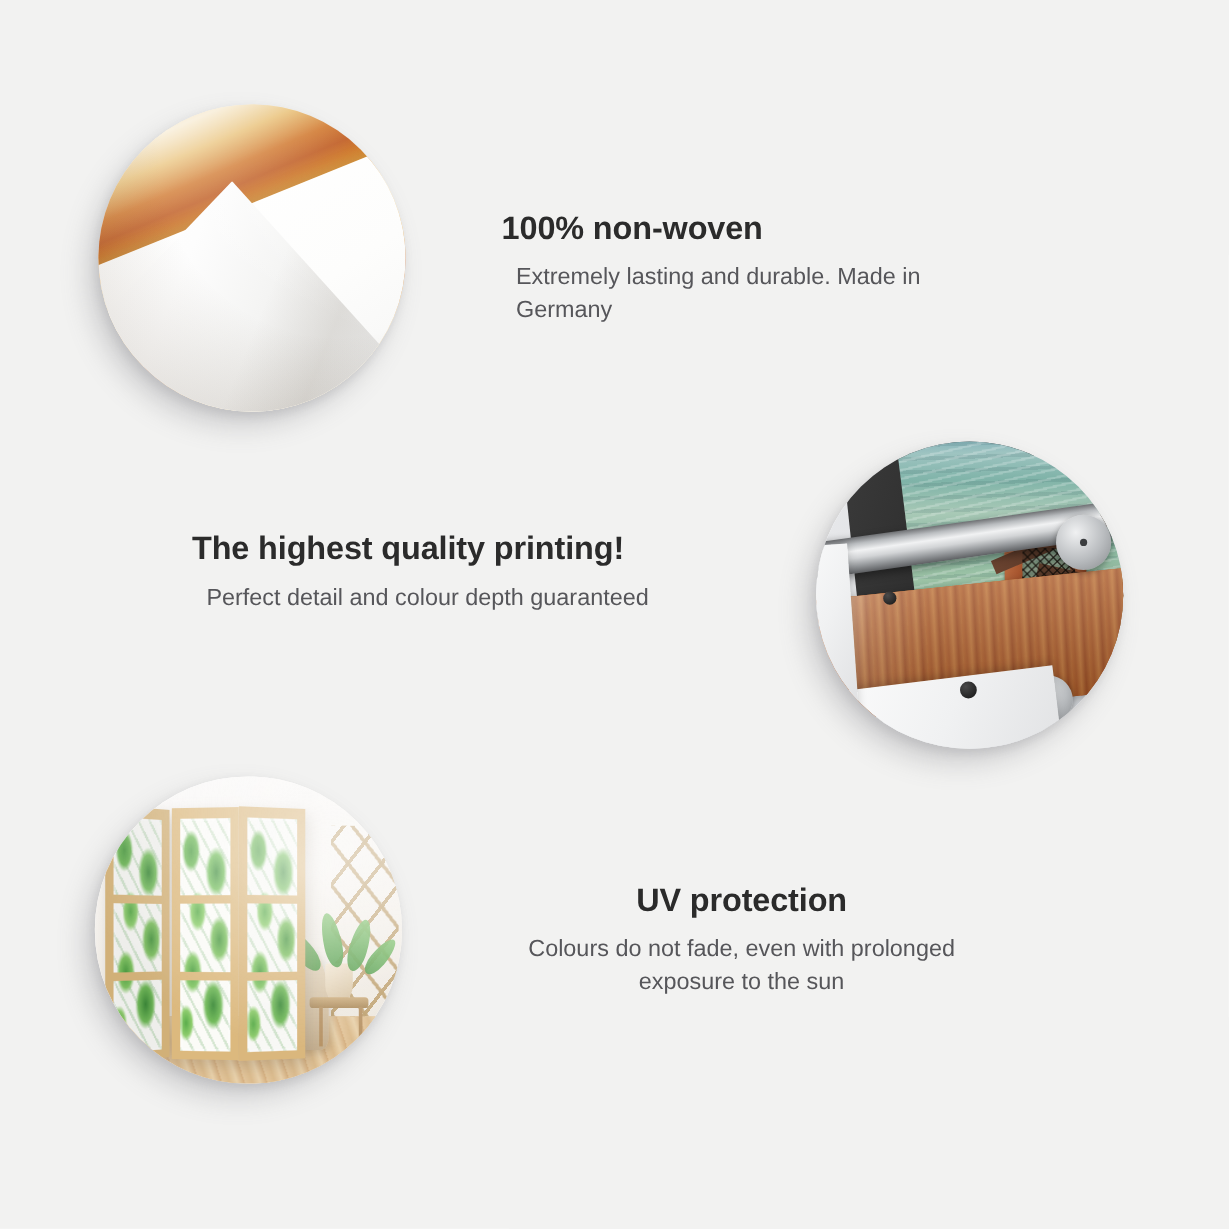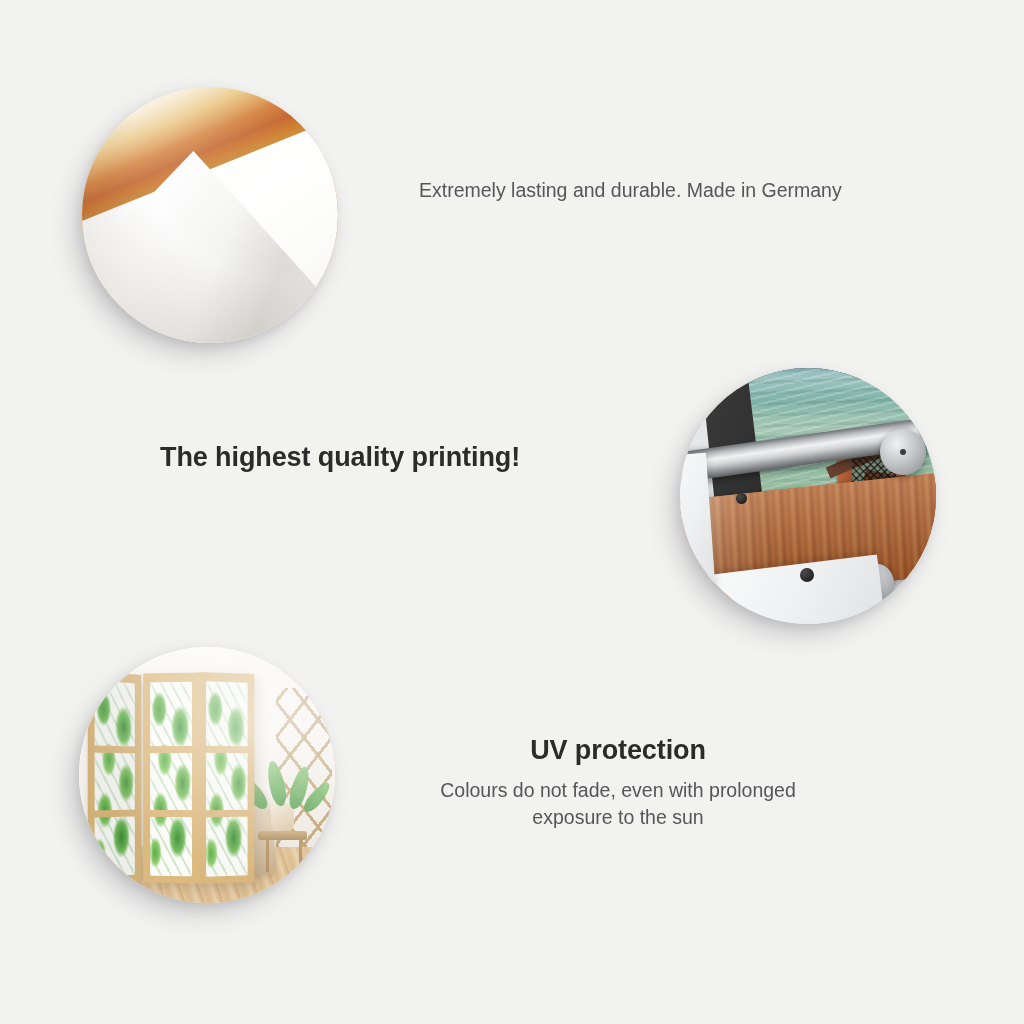--- a/index.html
+++ b/index.html
@@ -381,21 +381,21 @@
     font-weight: bold;
     color: #2b2b2b;
     letter-spacing: -0.1px;
     margin: 0 0 11px 0;
     line-height: 1.1;
   }
   .feature-desc {
     font-size: 19.5px;
     color: #56565a;
     line-height: 1.42;
-    margin: 1px;
+    margin: 12px;
     font-weight: normal;
   }
 
   #text-nonwoven { left: 418px; top: 176px; width: 440px; text-align: left; }
   #text-printing { left: 160px; top: 443px; width: 440px; text-align: left; }
   #text-uv       { left: 418px; top: 736px; width: 400px; text-align: center; }
 </style>
 </head>
 <body>
 
@@ -406,20 +406,21 @@
       <div class="wp-base"></div>
       <div class="wp-sheen"></div>
       <div class="wp-white-field"></div>
       <div class="wp-flap"></div>
       <div class="wp-flap-fold"></div>
       <div class="wp-shade"></div>
     </div>
   </div>
 
   <div class="feature-text" id="text-nonwoven">
+    <h2 class="feature-title">100% non-woven</h2>
     <p class="feature-desc">Extremely lasting and durable. Made in Germany</p>
   </div>
 
   <div class="medallion" id="medallion-printing">
     <div class="scene">
       <div class="pr-wall"></div>
       <div class="pr-darkbody"></div>
 
       <div class="pr-print">
         <div class="pr-print-ripple"></div>
@@ -440,20 +441,21 @@
 
       <div class="pr-white-panel" style="left:-10%; top:78%; width:90%; height:40%; transform:rotate(-7deg);"></div>
       <div class="pr-white-panel" style="left:-14%; top:34%; width:26%; height:56%; transform:rotate(-4deg);"></div>
       <div class="pr-knob" style="left:47%; top:78%; width:14px; height:14px;"></div>
       <div class="pr-knob" style="left:22%; top:49%; width:11px; height:11px;"></div>
     </div>
   </div>
 
   <div class="feature-text" id="text-printing">
     <h2 class="feature-title">The highest quality printing!</h2>
+    <p class="feature-desc">Perfect detail and colour depth guaranteed</p>
   </div>
 
   <div class="medallion" id="medallion-uv">
     <div class="scene">
       <div class="rm-wall"></div>
       <div class="rm-floor"></div>
 
       <div class="rm-lattice"></div>
 
       <div class="rm-chair"></div>

